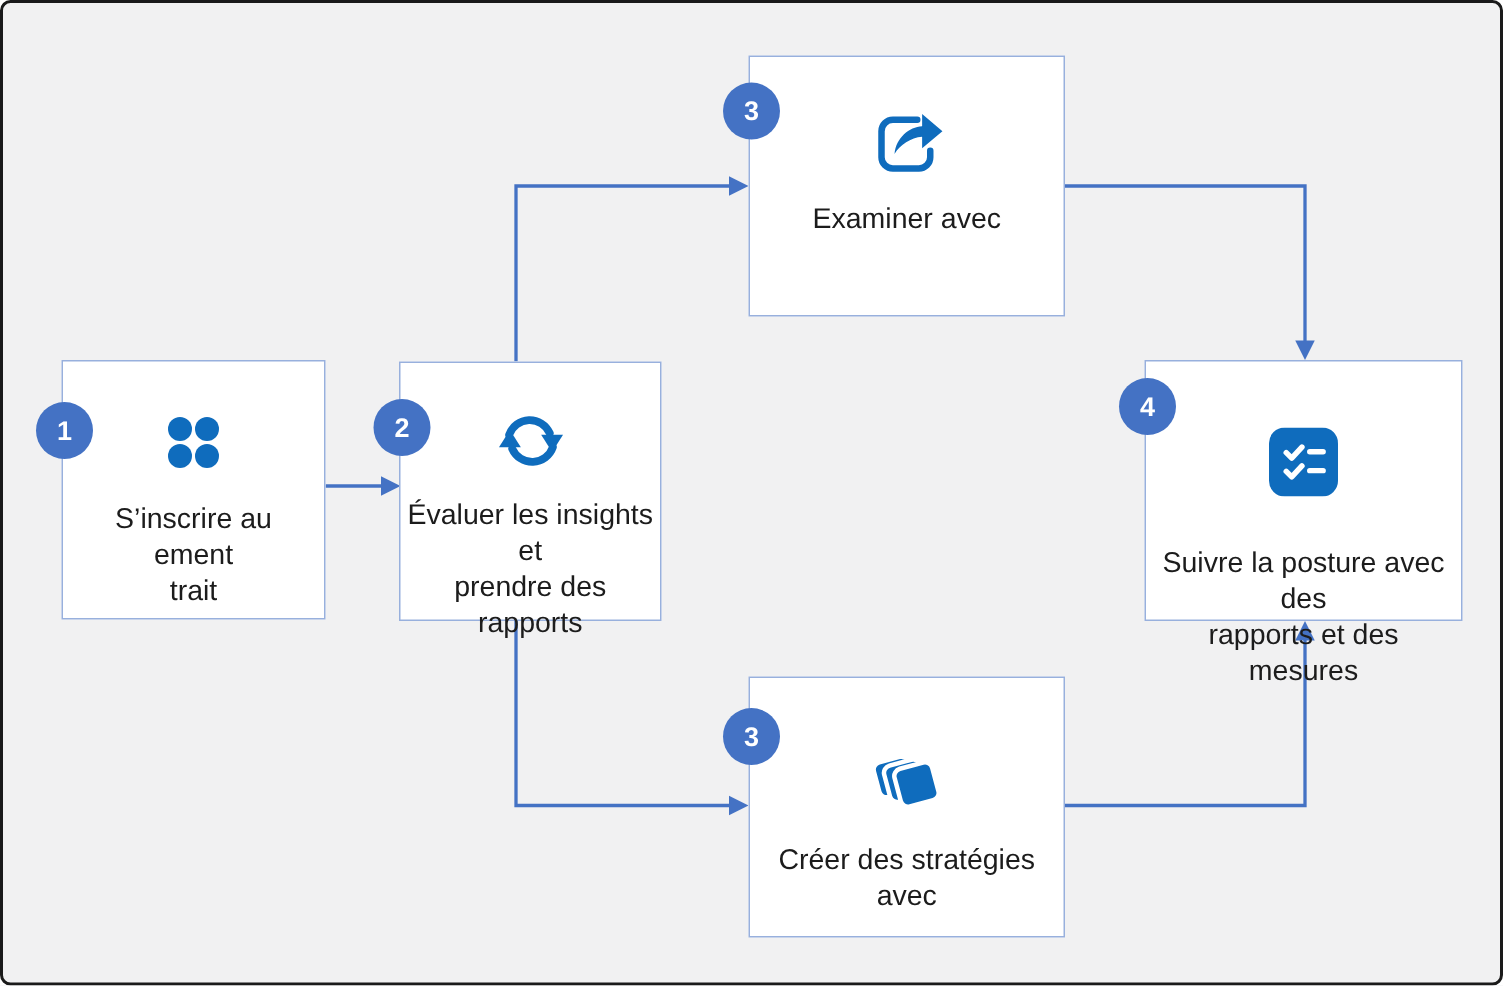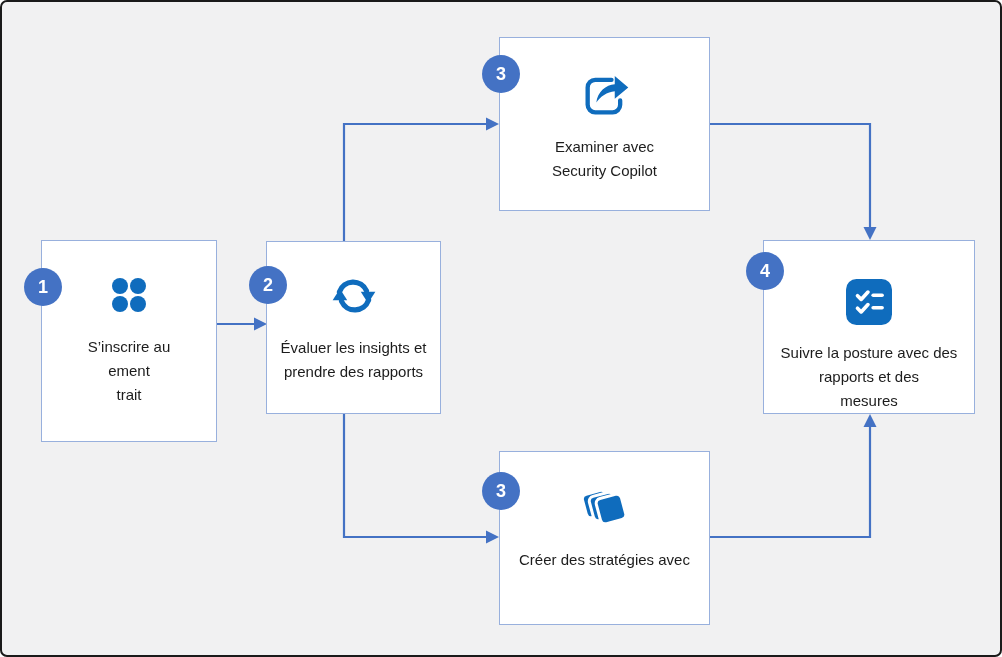--- a/index.html
+++ b/index.html
@@ -31,31 +31,31 @@
   .conn{stroke:var(--connector);stroke-width:2.2;fill:none;}
   .conn-arrow{fill:var(--connector);stroke:none;}
   .step-box{
     position:absolute;
     background:#ffffff;
     border:1.5px solid var(--box-border);
     display:flex;flex-direction:column;align-items:center;
     padding-top:27px;
     text-align:center;
   }
-  #box-1{left:39px;top:238px;width:176px;height:202px;}
+  #box-1{left:39px;top:238px;width:176px;height:173px;}
   #box-2{left:264px;top:239px;width:175px;height:173px;}
   #box-3a{left:497px;top:35px;width:211px;height:174px;padding-top:30px;}
-  #box-3b{left:497px;top:449px;width:211px;height:174px;padding-top:29px;}
-  #box-4{left:761px;top:238px;width:212px;height:174px;padding-top:34px;}
+  #box-3b{left:497px;top:449px;width:211px;height:174px;padding-top:29px;justify-content:center;}
+  #box-4{left:761px;top:238px;width:212px;height:174px;padding-top:44px;gap:20px;}
   .icon-wrap{
     height:54px;display:flex;align-items:center;justify-content:center;
     margin-bottom:13px;
   }
   .lines{
-    font-size:15px;line-height:24px;color:var(--text);
+    font-size:19px;line-height:24px;color:var(--text);
     width:100%;
   }
   .badge{
     position:absolute;
     width:38px;height:38px;border-radius:50%;
     background:var(--badge);
     color:#ffffff;font-size:18px;font-weight:bold;
     display:flex;align-items:center;justify-content:center;
     z-index:3;
   }
@@ -127,21 +127,20 @@
 
   <div class="step-box" id="box-3a">
     <div class="icon-wrap">
       <svg class="ic" width="52" height="52" viewBox="0 0 48 48">
         <path d="M 30,10 H 15 a 7,7 0 0 0 -7,7 v 16 a 7,7 0 0 0 7,7 h 16 a 7,7 0 0 0 7,-7 v -4" fill="none" stroke="var(--icon-blue)" stroke-width="4" stroke-linecap="round"></path>
         <path d="M 16,31 C 17,21 25,14.5 33,14 V 6.5 L 45.5,17 33,27.5 V 20.5 C 26,21 19.5,25.5 16,31 Z" fill="var(--icon-blue)"></path>
       </svg>
     </div>
     <div class="lines">
       <div>Examiner avec</div>
-      <div>Security Copilot</div>
     </div>
   </div>
 
   <div class="step-box" id="box-3b">
     <div class="icon-wrap">
       <svg class="ic" width="54" height="50" viewBox="0 0 54 50">
         <rect x="6" y="9" width="24" height="24" rx="5" fill="var(--icon-blue)" stroke="#ffffff" stroke-width="3" transform="rotate(-15 18 21)"></rect>
         <rect x="13" y="11" width="25" height="25" rx="5" fill="var(--icon-blue)" stroke="#ffffff" stroke-width="3" transform="rotate(-15 25.5 23.5)"></rect>
         <rect x="20" y="13" width="26" height="26" rx="5" fill="var(--icon-blue)" stroke="#ffffff" stroke-width="3" transform="rotate(-15 33 26)"></rect>
       </svg>

